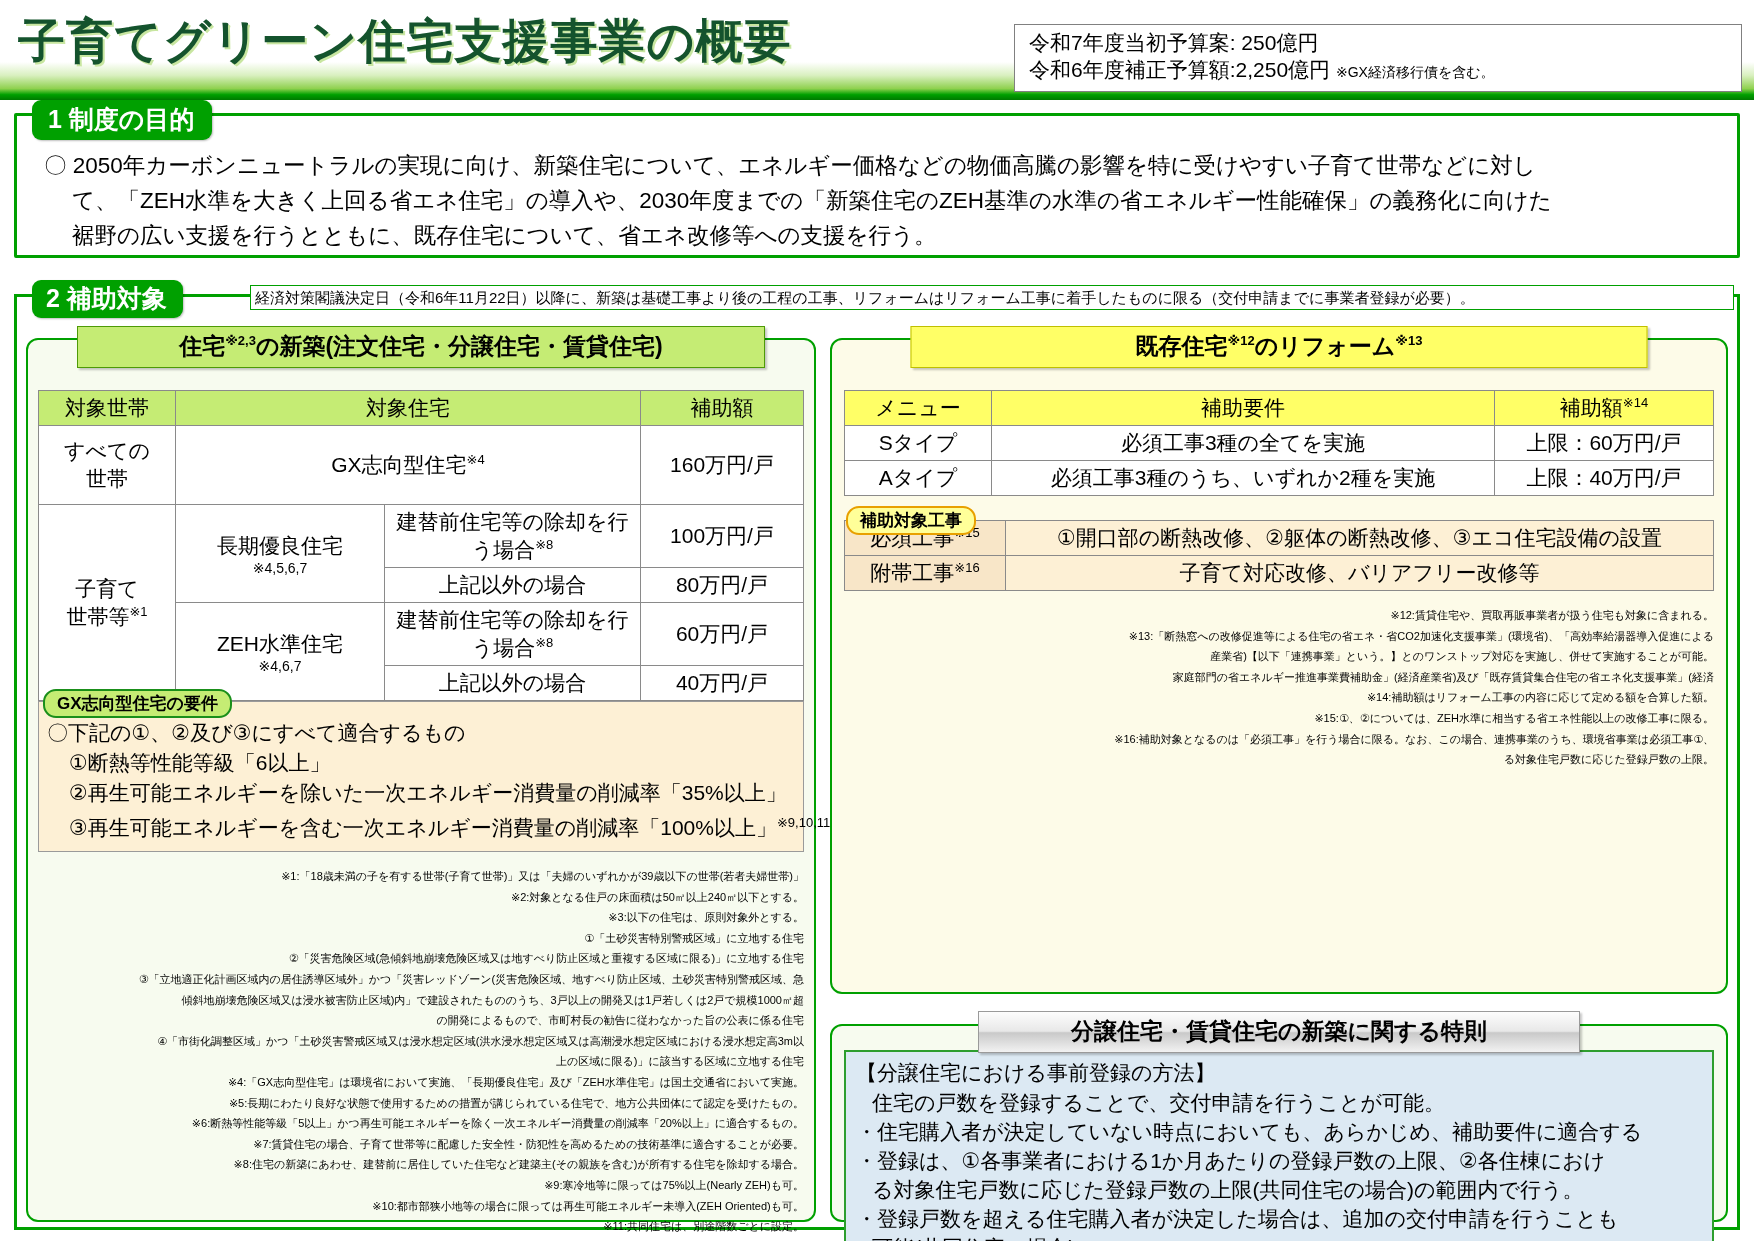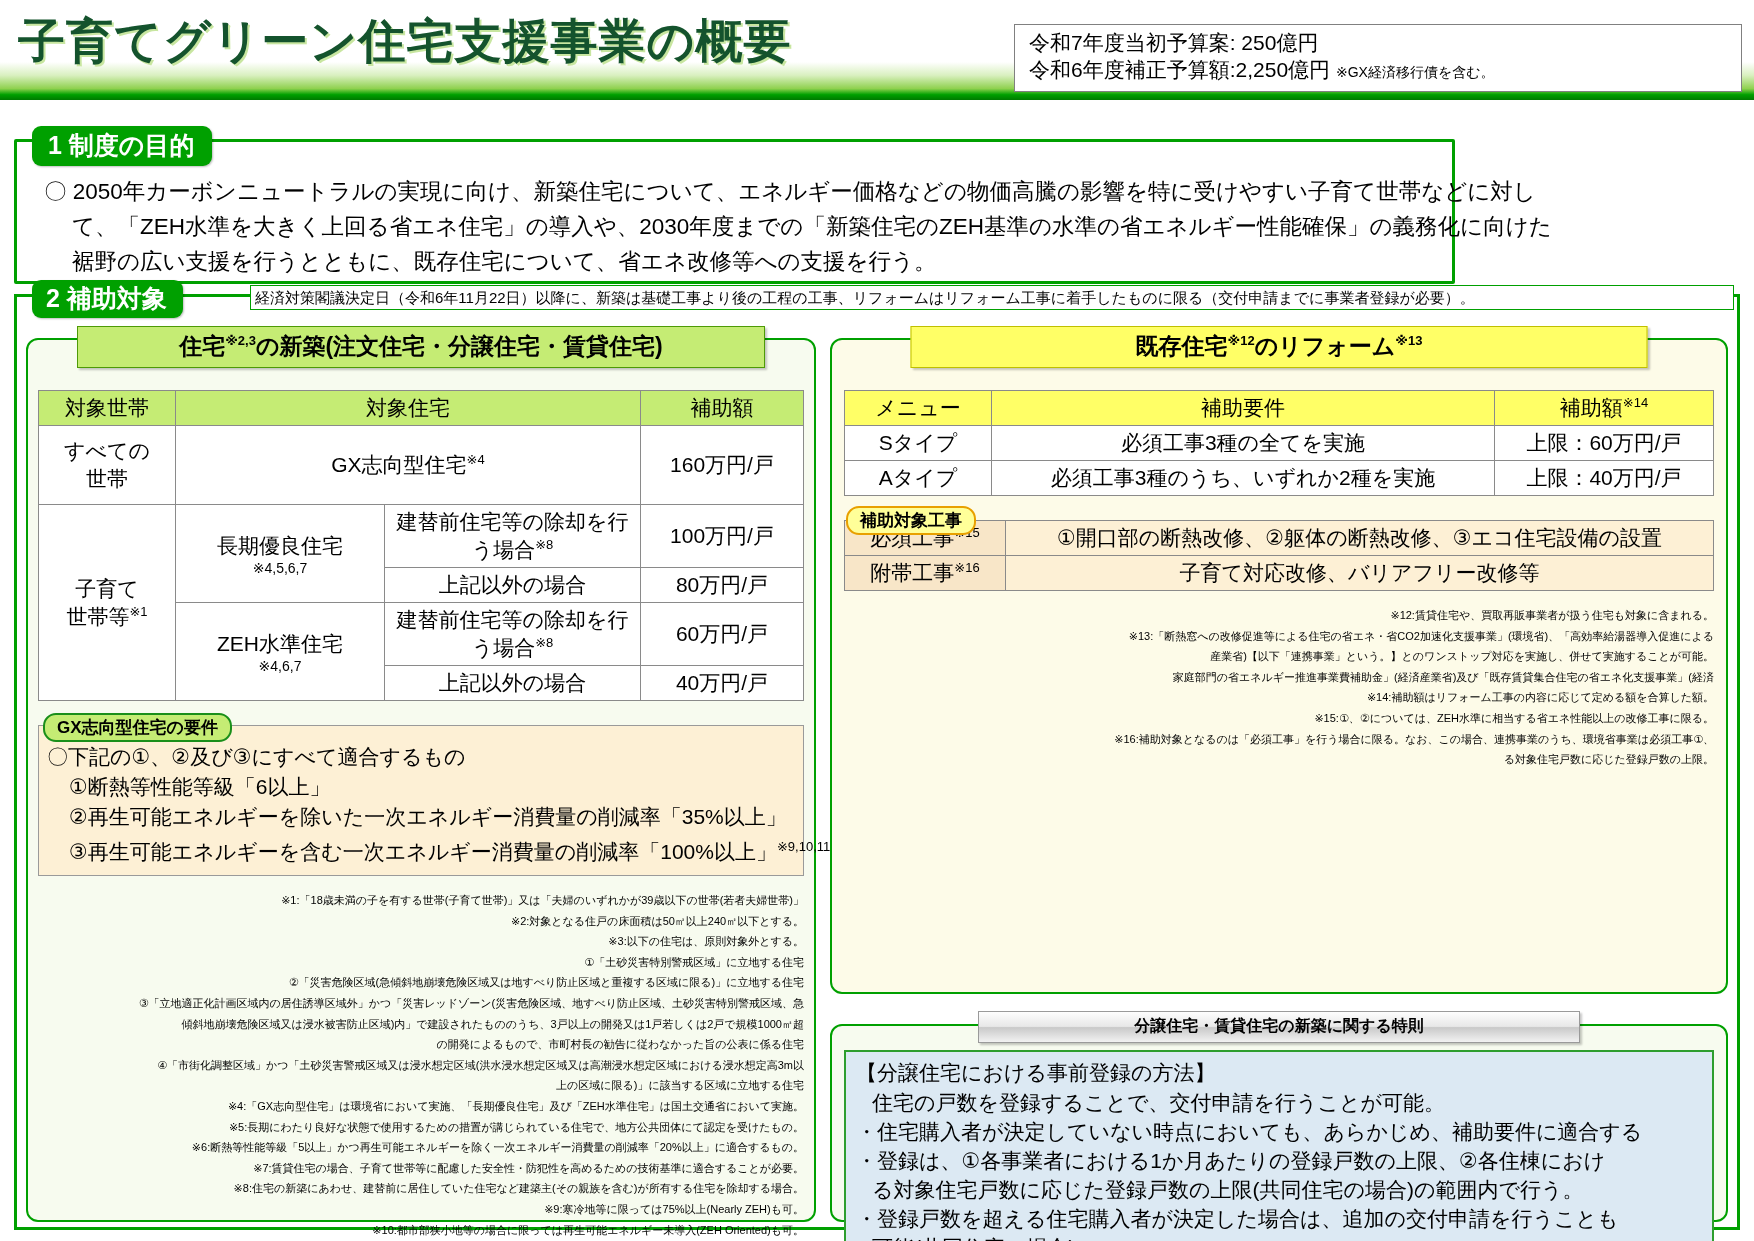--- a/index.html
+++ b/index.html
@@ -25,21 +25,21 @@
     white-space:nowrap;
   }
   .budget-box{
     position:absolute;right:12px;top:24px;width:728px;
     border:1px solid #808080;background:#ffffff;
     padding:4px 10px 5px 14px;box-sizing:border-box;
   }
   .budget-line{font-size:21px;line-height:27px;white-space:nowrap;}
   .budget-note{font-size:14px;}
   
-  .sec1-wrap{position:absolute;left:14px;top:126px;width:1441px;height:158px;}
+  .sec1-wrap{position:absolute;left:14px;top:100px;width:1726px;height:158px;}
   .sec-frame{
     position:absolute;left:0;top:13px;right:0;bottom:0;
     border:3px solid #00a000;border-radius:2px;background:#fff;
   }
   .sec-tab{
     position:absolute;left:18px;top:0;z-index:3;
     background:#00a000;color:#fff;border-radius:9px;
     padding:3px 18px 4px 16px;font-size:25px;font-weight:bold;white-space:nowrap;
     box-shadow:1px 1px 2px rgba(0,0,0,.25);
   }
@@ -103,21 +103,21 @@
   .gx-line{font-size:21px;line-height:30px;white-space:nowrap;}
   .gx-line.i1{padding-left:22px;}
   
   .fn{font-size:11px;line-height:20.6px;text-align:right;}
   .fn div{white-space:nowrap;}
   .fn .i1{padding-left:28px;}
   .fn .i2{padding-left:52px;}
   
   .grad-head{
     position:absolute;top:-15px;left:50%;transform:translateX(-50%);
-    width:600px;text-align:center;font-size:16px;font-weight:bold;
+    width:600px;text-align:center;font-size:23px;font-weight:bold;
     background:linear-gradient(to bottom,#fdfdfd 0%,#e8e8e8 48%,#c9c9c9 52%,#f2f2f2 100%);
     border:1px solid #9a9a9a;padding:4px 0 5px 0;z-index:4;white-space:nowrap;
     box-shadow:2px 2px 2px rgba(0,0,0,.22);
   }
   .bluebox{
     border:2px solid #2e9e2e;background:#dce9f3;
     padding:6px 10px 8px 10px;box-sizing:border-box;
   }
   .bb-title{font-size:21px;line-height:30px;white-space:nowrap;}
   .bb-item{font-size:21px;line-height:29px;padding-left:14px;text-indent:-14px;}
@@ -205,21 +205,21 @@
             </td>
             <td>60万円/戸</td>
           </tr>
           <tr>
             <td class="left">上記以外の場合</td>
             <td>40万円/戸</td>
           </tr>
         </tbody>
           </table>
 
-        <div class="gxbox" style="margin-top:24px">
+        <div class="gxbox" style="">
           <div class="pill">GX志向型住宅の要件</div>
           <div class="gx-line">〇下記の①、②及び③にすべて適合するもの</div>
           <div class="gx-line i1">①断熱等性能等級「6以上」</div>
           <div class="gx-line i1">②再生可能エネルギーを除いた一次エネルギー消費量の削減率「35%以上」</div>
           <div class="gx-line i1">
             <span>③再生可能エネルギーを含む一次エネルギー消費量の削減率「100%以上」</span><span class="sup">※9,10,11</span>
           </div>
         </div>
 
         <div class="fn" id="left-footnotes" style="margin-top:14px">

